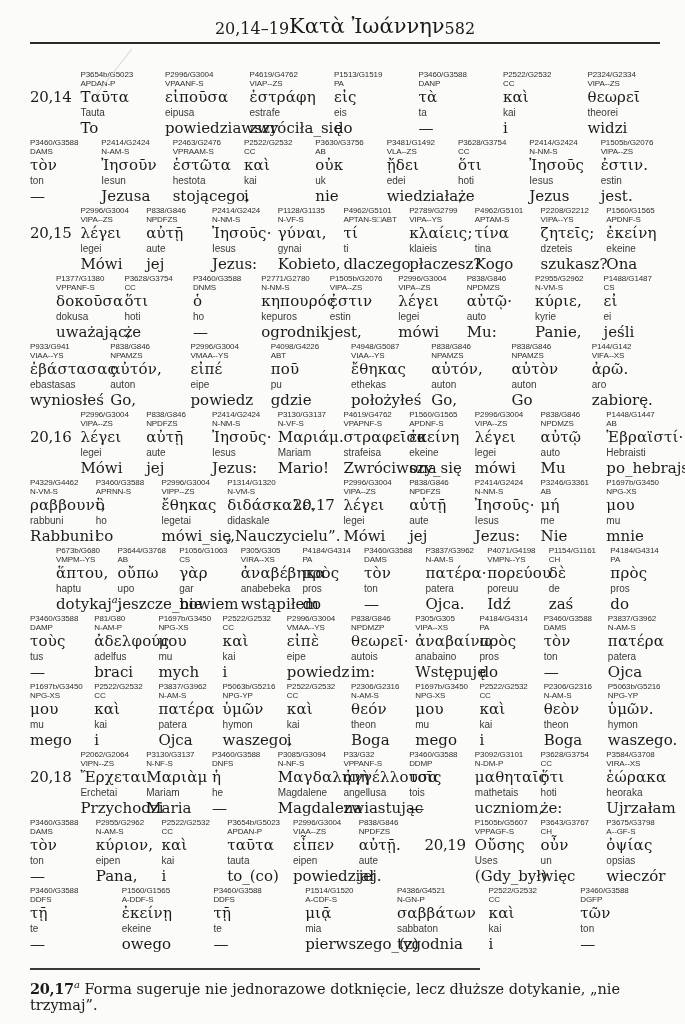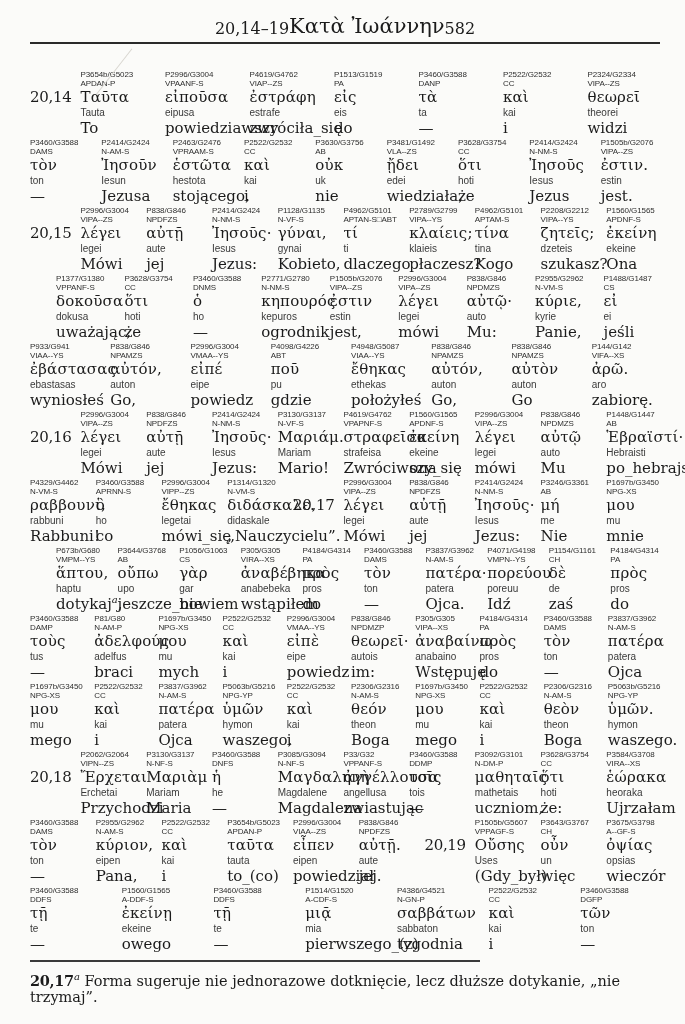--- a/index.html
+++ b/index.html
@@ -69,21 +69,21 @@
   .polish{
     font-size:15px;
     line-height:19px;
   }
   .polish sup{
     font-size:10px;
     font-style:italic;
     line-height:0;
   }
   .footnote-area{
-    margin:8px 0 0 30px;
+    margin:16px 0 0 30px;
   }
   .footnote-rule{
     width:450px;height:0;
     border-top:2px solid #3a3a3a;
     margin-bottom:9px;
   }
   .footnote{
     font-size:14.5px;
   }
   .footnote .fn-ref{font-weight:bold;letter-spacing:-0.3px;}

